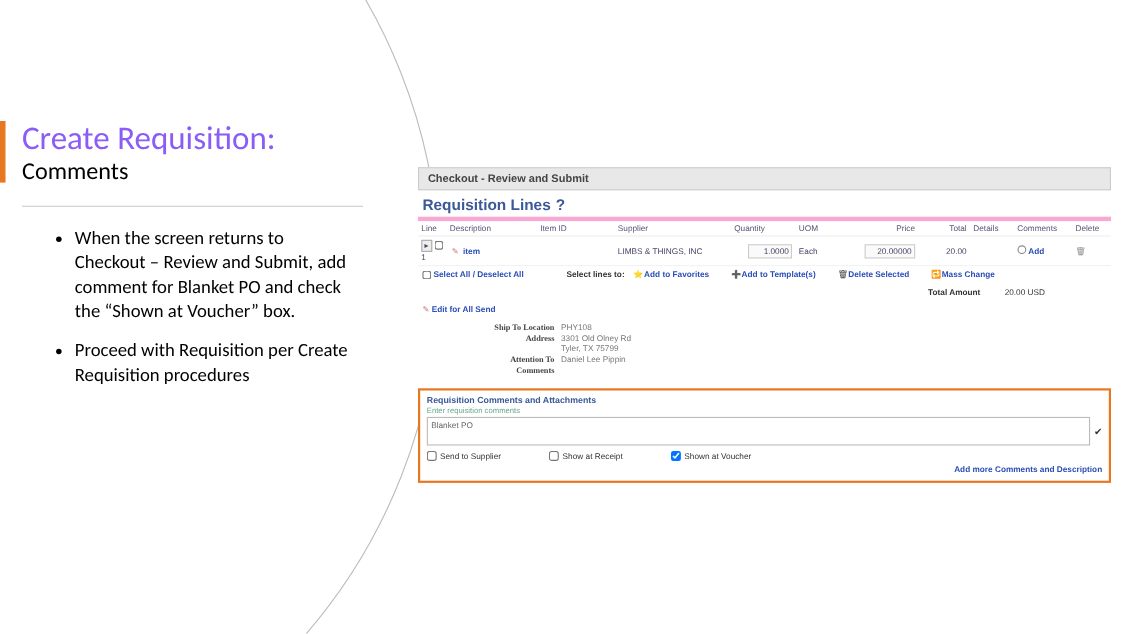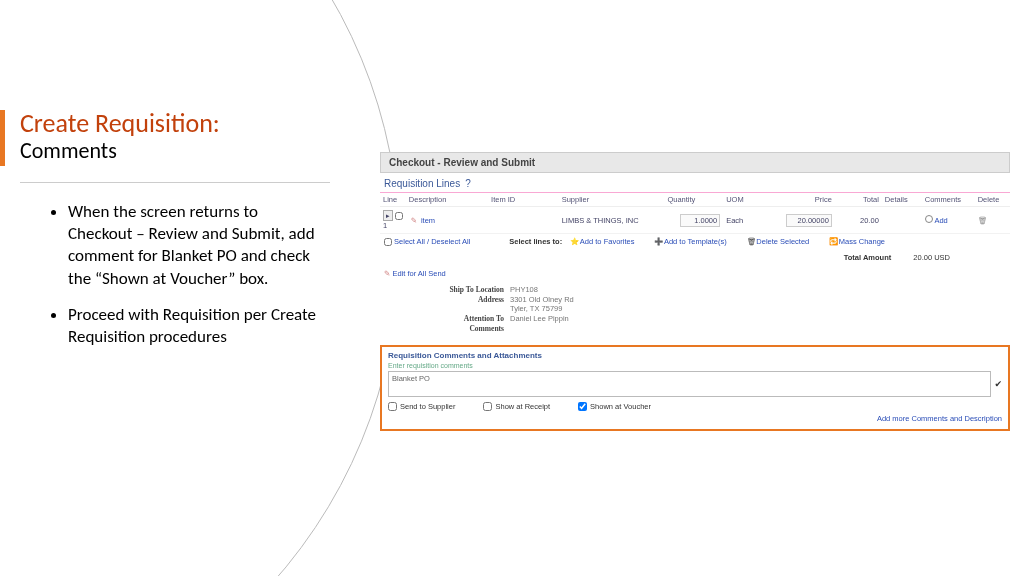--- a/index.html
+++ b/index.html
@@ -30,23 +30,23 @@
   }
   .orange-bar {
     position: absolute;
     left: 0;
     top: 110px;
     width: 5px;
     height: 56px;
     background: #e87722;
   }
   .title {
-    font-size: 26px;
+    font-size: 30px;
     font-weight: 400;
-    color: #c2410c;
+    color: #8b5cf6;
     line-height: 1.05;
   }
   .subtitle {
     font-size: 22px;
     font-weight: 400;
     color: #000;
     margin-top: 0px;
   }
   .divider {
     border: none;
@@ -74,24 +74,24 @@
   .hdr {
     background: #e8e8e8;
     border: 1px solid #ccc;
     padding: 4px 8px;
     font-size: 10px;
     font-weight: bold;
     color: #444;
   }
   .section-title {
     color: #3b5998;
-    font-size: 10px;
-    font-weight: normal;
+    font-size: 14px;
+    font-weight: bold;
     padding: 3px 4px;
-    border-bottom: 1px solid #f9a8d4;
+    border-bottom: 4px solid #f9a8d4;
     margin-top: 2px;
   }
   .inline-icon { display:inline-block; width:10px; text-align:center; }
   .req-table {
     width: 100%;
     border-collapse: collapse;
     font-size: 7.5px;
     color: #446;
   }
   .req-table th {
@@ -100,21 +100,21 @@
     text-align: left;
     padding: 2px 3px;
     border-bottom: 1px solid #eee;
   }
   .req-table td {
     padding: 3px 3px;
     color: #446;
     border-bottom: 1px solid #f2f2f2;
     vertical-align: middle;
   }
-  .link { color: #2a4db7; cursor: pointer; }
+  .link { color: #2a4db7; cursor: pointer; font-weight: bold; }
   .linkrow { padding: 3px 4px; font-size:7.5px; }
   .linkrow .link { margin-right: 18px; text-align: right; }
   .totalrow { text-align: right; padding: 4px 60px 4px 4px; font-size:7.5px; color:#333; }
   .totalrow b { font-weight: bold; margin-right: 20px;}
   .ship-grid {
     display: grid;
     grid-template-columns: 120px auto;
     gap: 1px 6px;
     font-size: 7.5px;
     padding: 4px 4px 8px 4px;
@@ -133,21 +133,21 @@
     border: 1px solid #bbb;
     width: 100%;
     height: 26px;
     padding: 2px 3px;
     font-size: 7.5px;
     color: #666;
     background: #fff;
     resize: none;
     font-family: inherit;
   }
-  .cb-row { margin-top: 5px; font-size: 7.5px; color:#333; display:flex; gap:28px; align-items:center;}
+  .cb-row { margin-top: 5px; font-size: 7.5px; color:#333; display:flex; gap:44px; align-items:center;}
   .cb-row label { display:flex; align-items:center; gap:3px;}
   .cb-row input { width:9px; height:9px; }
   .addmore { text-align: right; font-size:7.5px; margin-top:3px;}
   .pencil { color:#c77; }
   .qty-box { border:1px solid #ccc; background:#fafafa; width:40px; display:inline-block; text-align:right; padding:1px 2px;}
   .price-box { border:1px solid #ccc; background:#fafafa; width:46px; display:inline-block; text-align:right; padding:1px 2px;}
   .radio-open { display:inline-block; width:8px;height:8px;border:1px solid #888;border-radius:50%;}
   .trash { color:#888; }
   .expand-btn { border:1px solid #aaa; background:#eee; padding:0 2px; font-size:7px; display:inline-block; line-height:9px;}
 </style>

